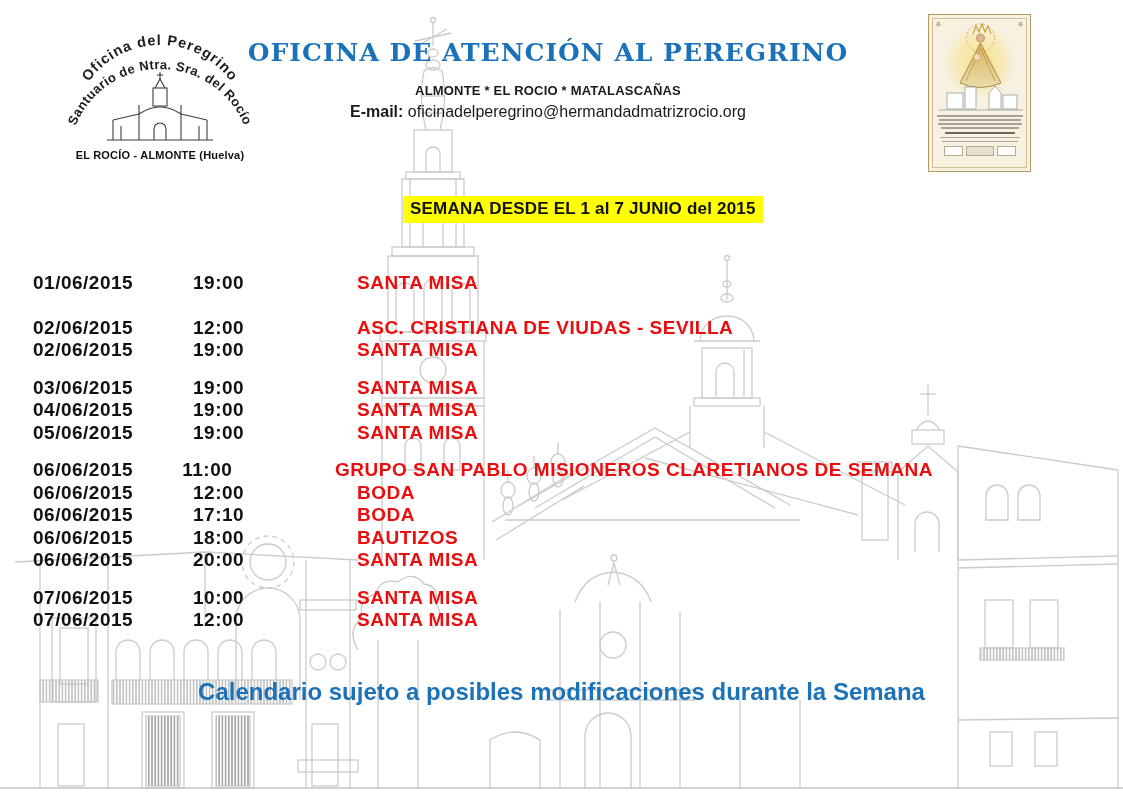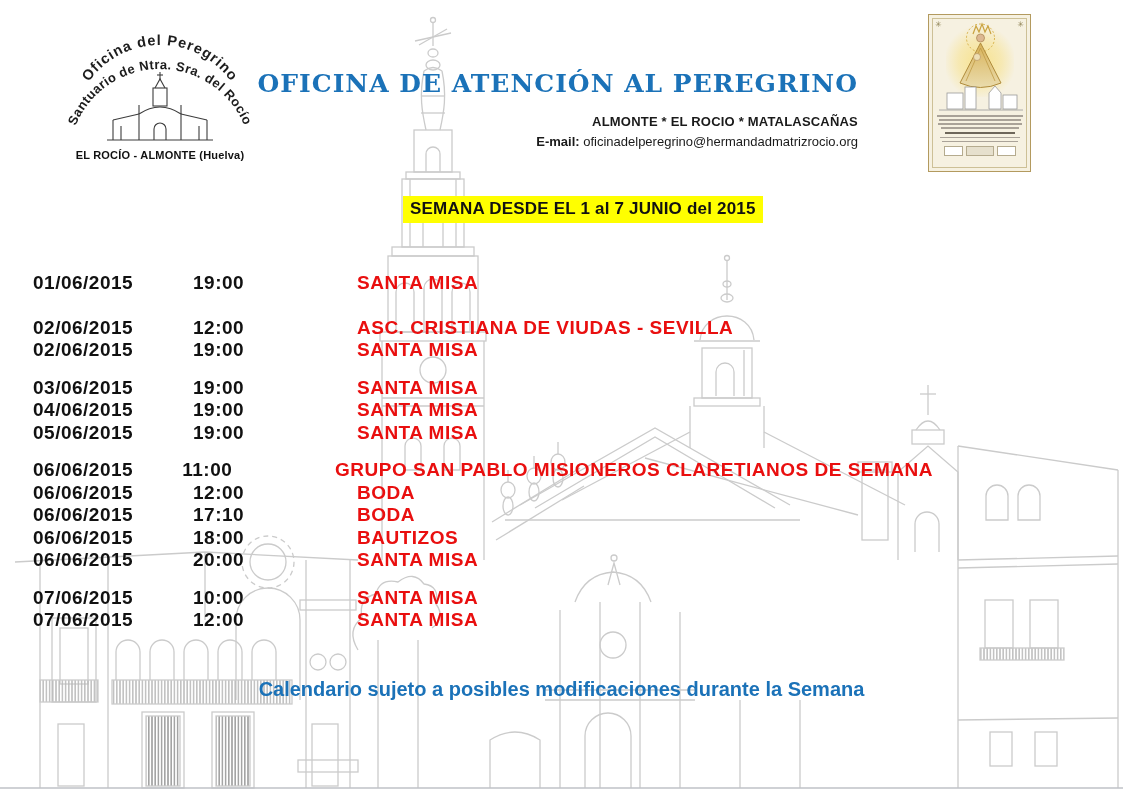--- a/index.html
+++ b/index.html
@@ -7,27 +7,27 @@
     width:1123px;height:794px;position:relative;overflow:hidden;
     background:#ffffff;font-family:"Liberation Sans",sans-serif;
   }
   .sketch{position:absolute;left:0;top:0;width:1123px;height:794px;z-index:0;}
   .layer{position:absolute;z-index:2;}
 
   
   .stamp{left:60px;top:28px;width:200px;height:146px;}
 
   
-  .header{left:238px;top:38px;width:620px;text-align:right;margin-top:31px;}
+  .header{left:238px;top:38px;width:620px;text-align:center;}
   .header .title{
     font-family:"DejaVu Serif","Liberation Serif",serif;
     font-weight:bold;font-size:25px;letter-spacing:1px;color:#1b72b8;margin:0 0 16px 0;
   }
   .header .subtitle{font-size:13px;font-weight:bold;color:#1a1a1a;letter-spacing:.2px;margin:0 0 5px 0;}
-  .header .contact{font-size:13px;color:#1a1a1a;margin:0 0 5px 0;}
+  .header .contact{font-size:16px;color:#1a1a1a;margin:0 0 5px 0;}
   .header .contact b{font-weight:bold;}
   .header .phone{font-size:13px;font-weight:bold;color:#1a1a1a;margin:0;}
 
   
   .certificate{left:928px;top:14px;width:103px;height:158px;background:#f6f1e1;
     border:1px solid #b39a5f;box-sizing:border-box;padding:3px;}
   .cert-inner{position:relative;width:100%;height:100%;border:1px solid #cdc096;box-sizing:border-box;overflow:hidden;}
   .cert-star{position:absolute;top:2px;font-size:8px;color:#8d8052;line-height:8px;}
   .cert-star.tl{left:2px;} .cert-star.tr{right:2px;}
   .cert-glow{position:absolute;left:13px;top:8px;width:68px;height:70px;
@@ -49,21 +49,21 @@
   .schedule{left:33px;top:272px;width:900px;}
   .sgroup{margin-bottom:22px;}
   .sgroup + .sgroup{margin-bottom:15px;}
   .srow{display:flex;line-height:22.5px;font-size:19px;font-weight:bold;letter-spacing:.5px;gap:40px;}
   .sdate{width:120px;color:#111;}
   .stime{width:124px;color:#111;}
   .sevent{color:#e90f0f;white-space:nowrap;}
 
   
   .footnote{left:0;top:678px;width:1123px;text-align:center;
-    font-size:20px;font-weight:bold;color:#1b72b8;}
+    font-size:24px;font-weight:bold;color:#1b72b8;}
 </style>
 </head>
 <body>
 
 <svg class="sketch" viewBox="0 0 1123 794" aria-hidden="true">
   <defs>
     <pattern id="hatch" width="3.2" height="8" patternUnits="userSpaceOnUse">
       <path d="M1.6,0 V8" stroke="#b9b9b9" stroke-width="1.4"></path>
     </pattern>
     <pattern id="hatchD" width="3.2" height="8" patternUnits="userSpaceOnUse">

